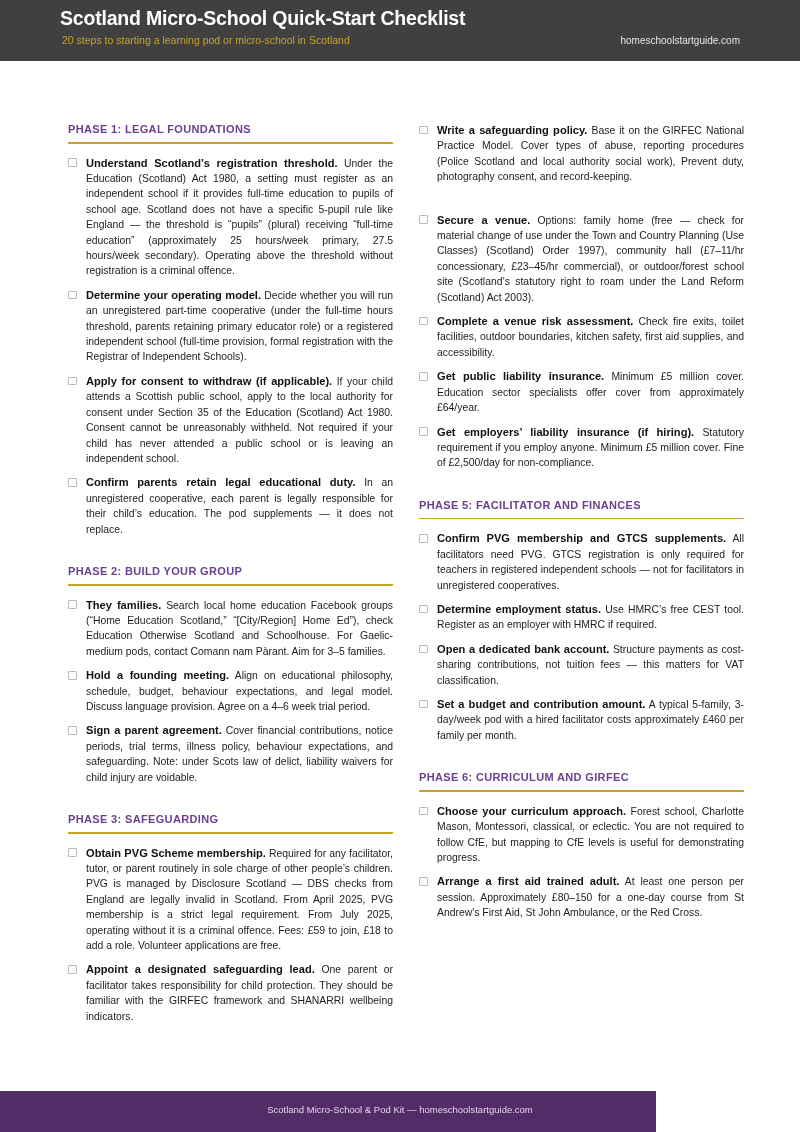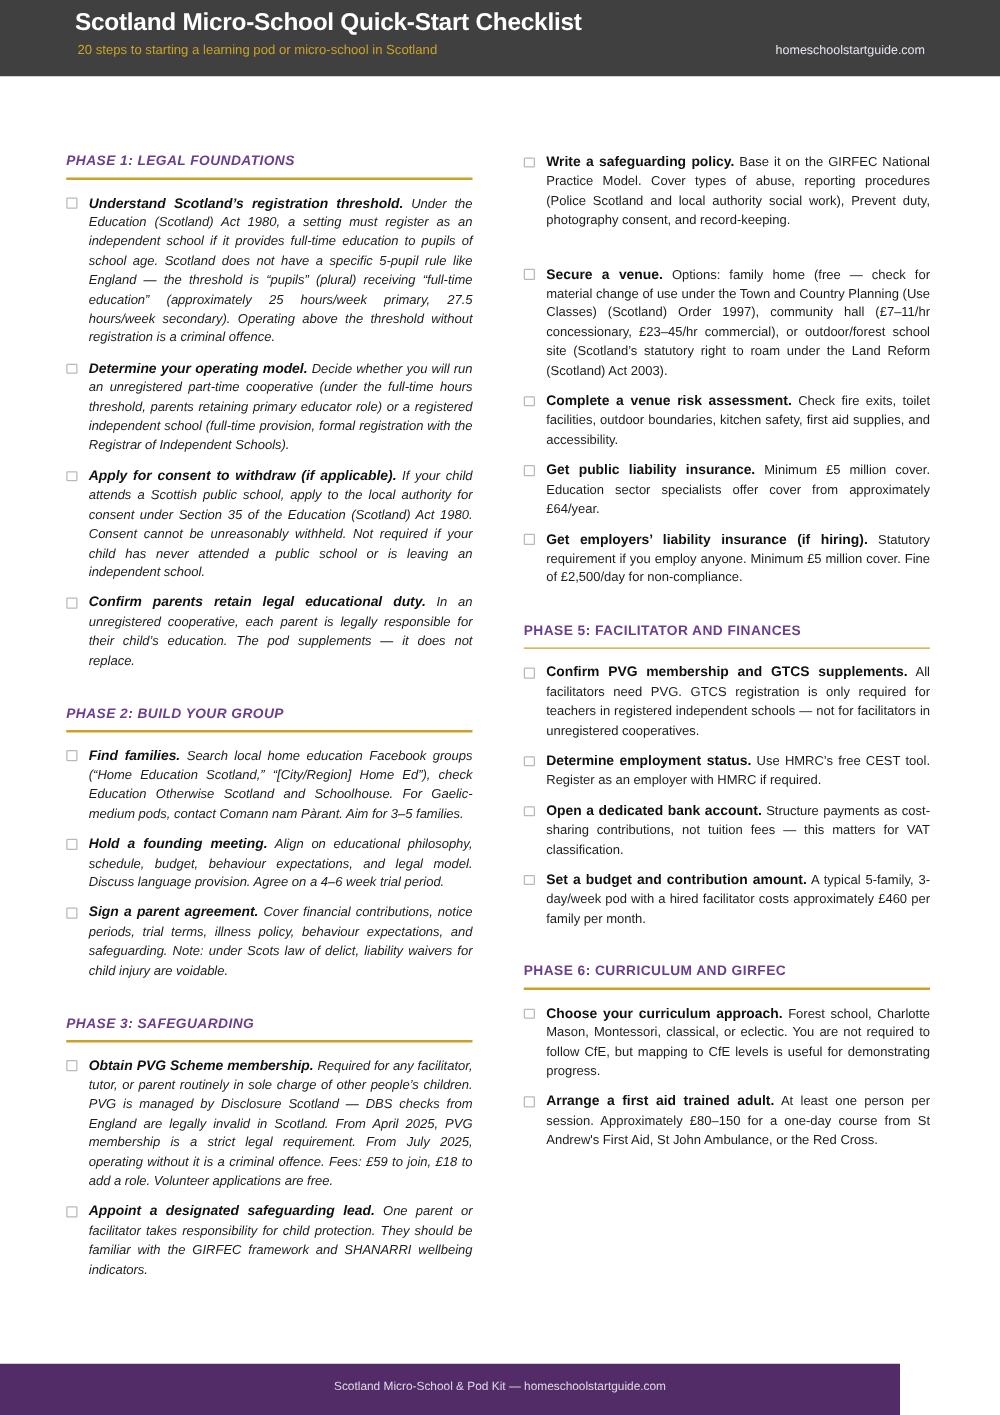--- a/index.html
+++ b/index.html
@@ -53,21 +53,21 @@
     position: absolute;
     left: 0; top: 61px;
     width: 800px;
     height: 1030px;
   }
   .col {
     position: absolute;
     top: 62px;
     width: 325px;
   }
-  .col-left  { left: 53px; font-style: italic; }
+  .col-left  { left: 68px; }
   .col-right { left: 419px; }
 
   
   .phase {
     margin: 0 0 12px 0;
   }
   .phase-first { margin-top: 0; }
   .phase-title {
     font-size: 11px;
     font-weight: bold;
@@ -105,21 +105,21 @@
     font-weight: bold;
     color: #111111;
     font-size: 11.1px;
   }
   .item-body { color: #1c1c1c; }
 
   
   .footer {
     position: absolute;
     left: 0; bottom: 0;
-    width: 720px;
+    width: 656px;
     height: 41px;
     background: #512c66;
   }
   .footer-text {
     position: absolute;
     left: 0; top: 13px;
     width: 800px;
     text-align: center;
     font-size: 9.5px;
     color: #e0d7e8;
@@ -142,21 +142,21 @@
       </div>
       <div class="item"><span class="cbox"></span><span class="item-title">Understand Scotland’s registration threshold.</span> <span class="item-body">Under the Education (Scotland) Act 1980, a setting must register as an independent school if it provides full-time education to pupils of school age.  Scotland does not have a specific 5-pupil rule like England — the threshold is “pupils” (plural) receiving “full-time education” (approximately 25 hours/week primary, 27.5 hours/week secondary).  Operating above the threshold without registration is a criminal offence.</span></div>
       <div class="item"><span class="cbox"></span><span class="item-title">Determine your operating model.</span> <span class="item-body">Decide whether you will run an unregistered part-time cooperative (under the full-time hours threshold, parents retaining primary educator role) or a registered independent school (full-time provision, formal registration with the Registrar of Independent Schools).</span></div>
       <div class="item"><span class="cbox"></span><span class="item-title">Apply for consent to withdraw (if applicable).</span> <span class="item-body">If your child attends a Scottish public school, apply to the local authority for consent under Section 35 of the Education (Scotland) Act 1980.  Consent cannot be unreasonably withheld.  Not required if your child has never attended a public school or is leaving an independent school.</span></div>
       <div class="item"><span class="cbox"></span><span class="item-title">Confirm parents retain legal educational duty.</span> <span class="item-body">In an unregistered cooperative, each parent is legally responsible for their child’s education.  The pod supplements — it does not replace.</span></div>
       <div class="phase-gap"></div>
       <div class="phase">
         <div class="phase-title">PHASE 2: BUILD YOUR GROUP</div>
         <div class="phase-rule"></div>
       </div>
-      <div class="item"><span class="cbox"></span><span class="item-title">Find families.</span> <span class="item-body">Search local home education Facebook groups (“Home Education Scotland,” “[City/Region] Home Ed”), check Education Otherwise Scotland and Schoolhouse. For Gaelic-medium pods, contact Comann nam Pàrant. Aim for 3–5 families.</span></div>
+      <div class="item"><span class="cbox"></span><span class="item-title">They families.</span> <span class="item-body">Search local home education Facebook groups (“Home Education Scotland,” “[City/Region] Home Ed”), check Education Otherwise Scotland and Schoolhouse. For Gaelic-medium pods, contact Comann nam Pàrant. Aim for 3–5 families.</span></div>
       <div class="item"><span class="cbox"></span><span class="item-title">Hold a founding meeting.</span> <span class="item-body">Align on educational philosophy, schedule, budget, behaviour expectations, and legal model.  Discuss language provision.  Agree on a 4–6 week trial period.</span></div>
       <div class="item"><span class="cbox"></span><span class="item-title">Sign a parent agreement.</span> <span class="item-body">Cover financial contributions, notice periods, trial terms, illness policy, behaviour expectations, and safeguarding.  Note: under Scots law of delict, liability waivers for child injury are voidable.</span></div>
       <div class="phase-gap"></div>
       <div class="phase">
         <div class="phase-title">PHASE 3: SAFEGUARDING</div>
         <div class="phase-rule"></div>
       </div>
       <div class="item"><span class="cbox"></span><span class="item-title">Obtain PVG Scheme membership.</span> <span class="item-body">Required for any facilitator, tutor, or parent routinely in sole charge of other people’s children.   PVG is managed by Disclosure Scotland — DBS checks from England are legally invalid in Scotland.  From April 2025, PVG membership is a strict legal requirement.  From July 2025, operating without it is a criminal offence.  Fees:  £59 to join, £18 to add a role. Volunteer applications are free.</span></div>
       <div class="item"><span class="cbox"></span><span class="item-title">Appoint a designated safeguarding lead.</span> <span class="item-body">One parent or facilitator takes responsibility for child protection.  They should be familiar with the GIRFEC framework and SHANARRI wellbeing indicators.</span></div>
     </div>

